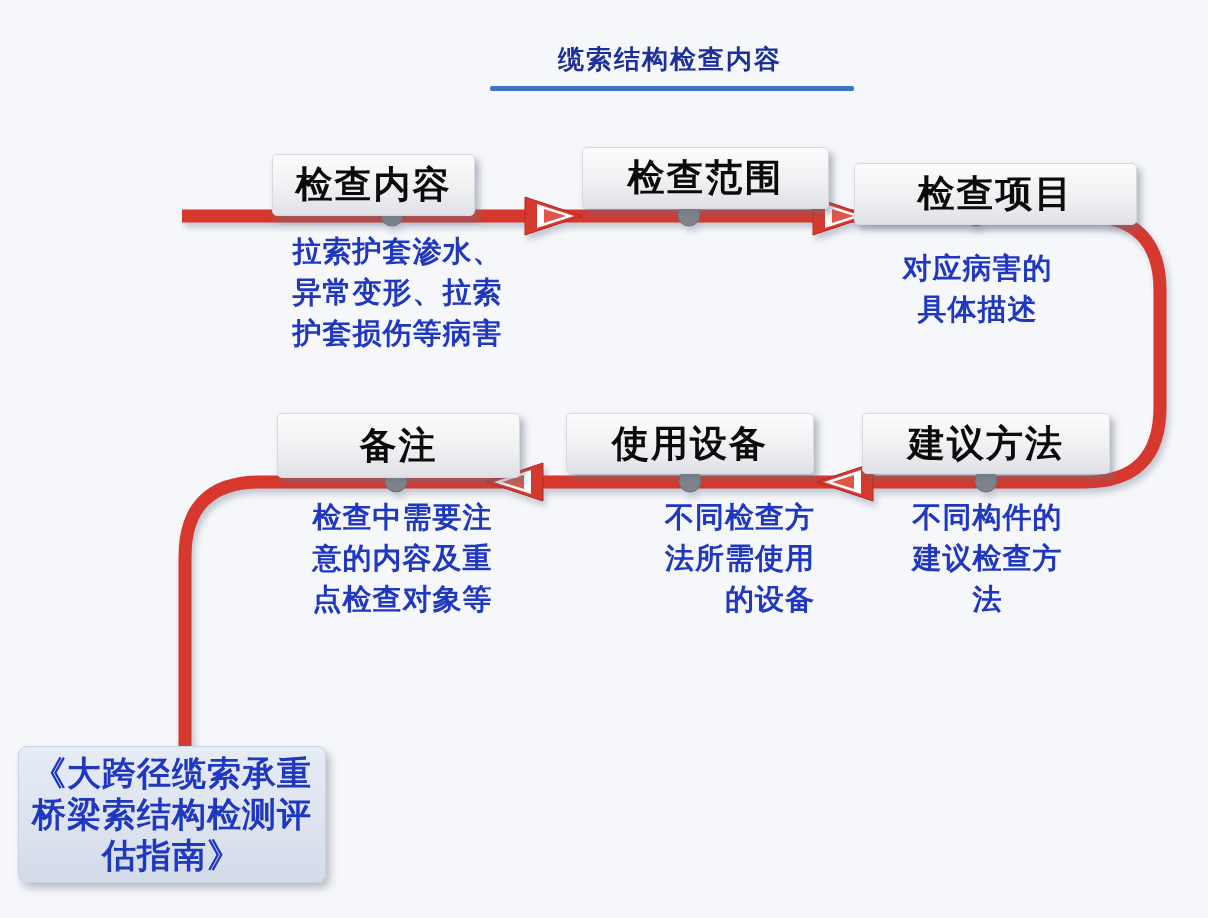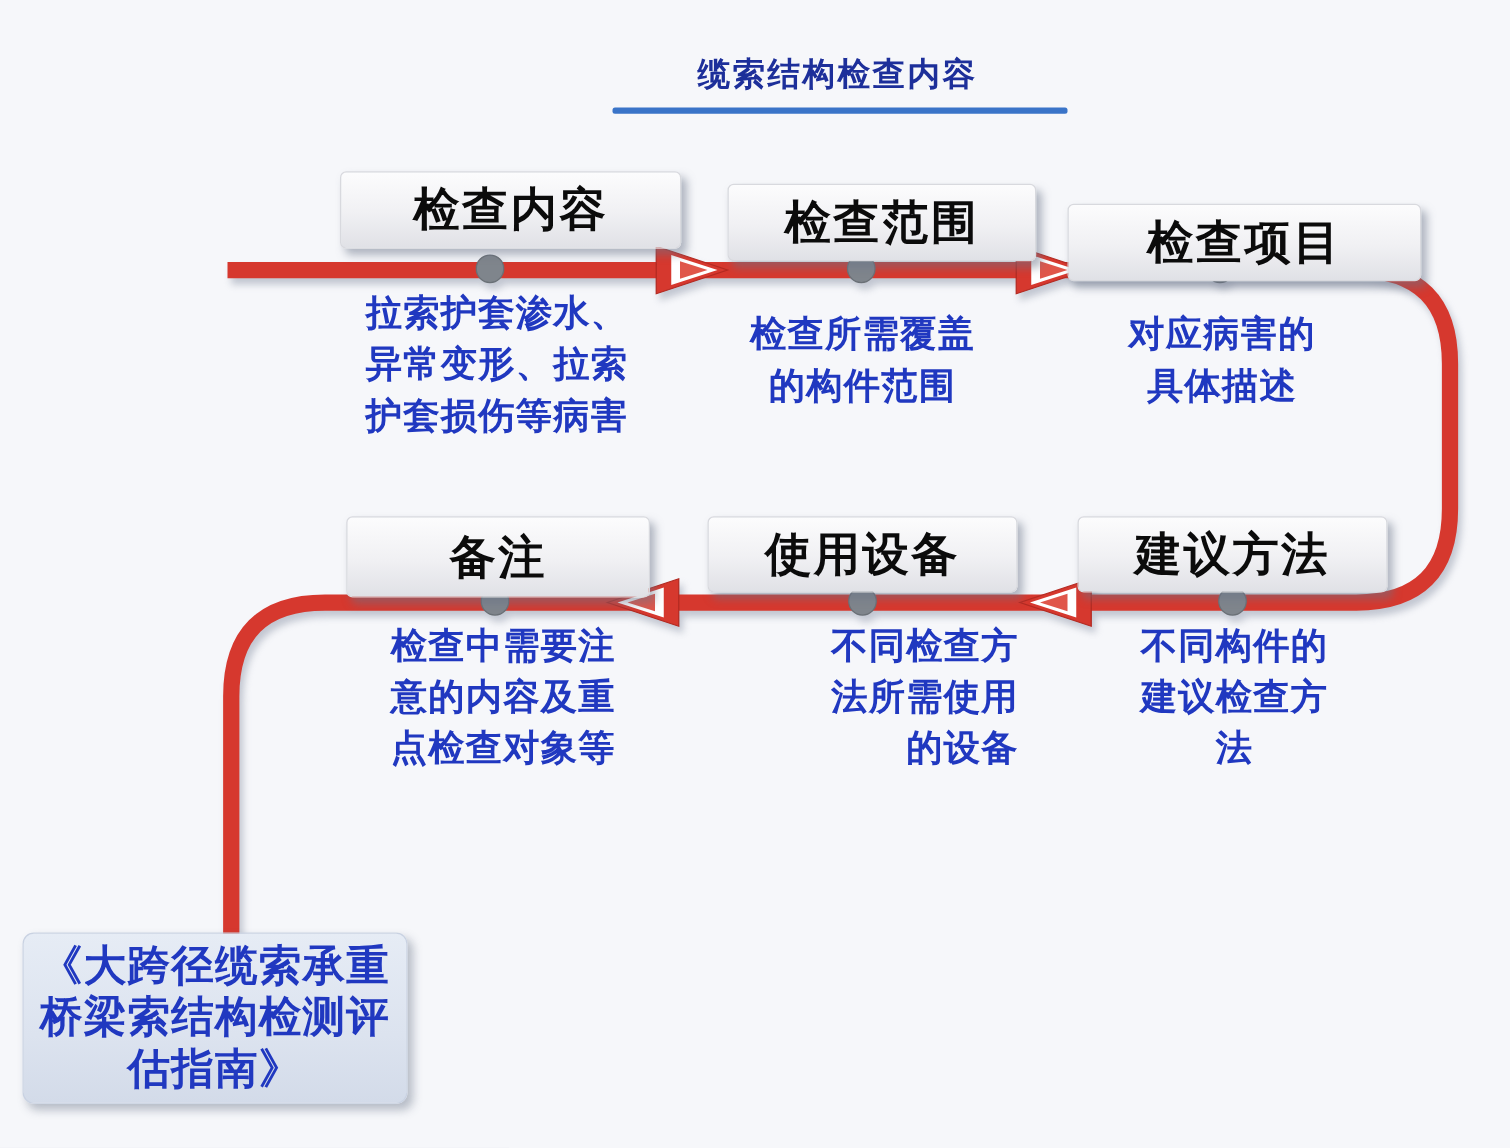--- a/index.html
+++ b/index.html
@@ -94,35 +94,33 @@
 
       <circle cx="392" cy="215" r="11" fill="#7f858c" stroke="#6a7076" stroke-width="1"></circle>
       <circle cx="689" cy="215" r="11" fill="#7f858c" stroke="#6a7076" stroke-width="1"></circle>
       <circle cx="976" cy="215" r="11" fill="#7f858c" stroke="#6a7076" stroke-width="1"></circle>
       <circle cx="396" cy="481" r="11" fill="#7f858c" stroke="#6a7076" stroke-width="1"></circle>
       <circle cx="690" cy="481" r="11" fill="#7f858c" stroke="#6a7076" stroke-width="1"></circle>
       <circle cx="986" cy="481" r="11" fill="#7f858c" stroke="#6a7076" stroke-width="1"></circle>
     </g>
   </svg>
 
-  <div class="hbox" style="left:272px; top:137px; width:273px; height:62px;font-family:Liberation Mono, monospace;">
+  <div class="hbox" style="left:272px; top:154px; width:203px; height:62px;font-family:Liberation Mono, monospace;">
     <span>检查内容</span>
   </div>
   <div class="hbox" style="left:582px; top:147px; width:247px; height:62px;">
     <span>检查范围</span>
   </div>
   <div class="hbox" style="left:854px; top:163px; width:283px; height:62px;">
     <span>检查项目</span>
   </div>
 
   <div class="desc" style="left:245px; top:231px; width:305px;">拉索护套渗水、
 异常变形、拉索
 护套损伤等病害</div>
-  <div class="desc" style="left:560px; top:248px; width:260px;">检查所需覆盖
-的构件范围</div>
   <div class="desc" style="left:850px; top:248px; width:255px;">对应病害的
 具体描述</div>
 
   <div class="hbox" style="left:277px; top:413px; width:243px; height:65px;">
     <span>备注</span>
   </div>
   <div class="hbox" style="left:566px; top:413px; width:248px; height:61px;">
     <span>使用设备</span>
   </div>
   <div class="hbox" style="left:862px; top:413px; width:248px; height:61px;">

